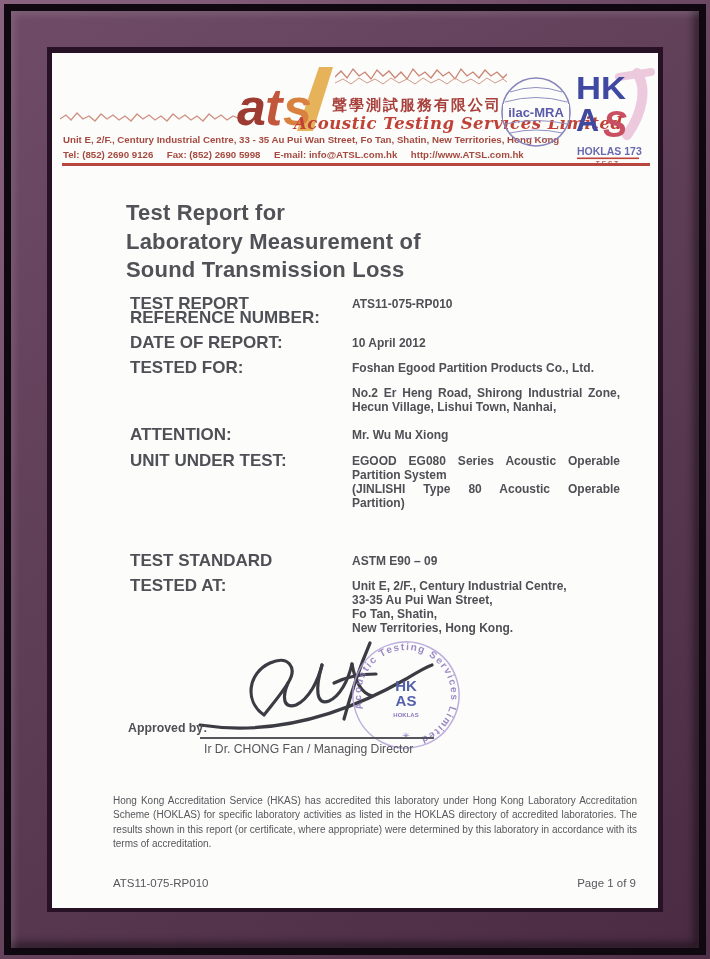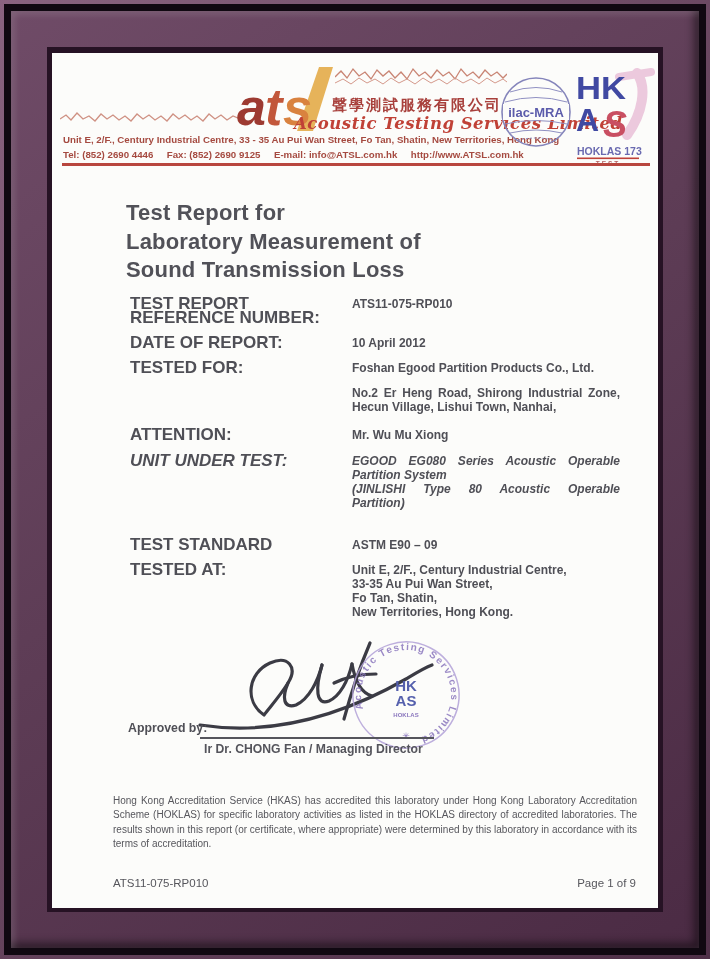--- a/index.html
+++ b/index.html
@@ -21,29 +21,29 @@
              font-size:16.5px;color:#c04136;letter-spacing:.5px;white-space:nowrap;}
   .hdr-addr{font-size:9.7px;font-weight:bold;color:#a54a40;white-space:pre;}
   .red-rule{background:#b8463e;height:3px;}
   
   .title{font-size:22px;font-weight:bold;color:#515158;line-height:28.5px;letter-spacing:.2px;}
   
   .fields{width:490px;}
   .frow{display:flex;margin-bottom:11px;}
   .frow:nth-child(4){margin-bottom:14px;}
   .frow:nth-child(5){margin-bottom:12px;}
-  .frow:nth-child(6){margin-bottom:28px;font-style:italic;}
+  .frow:nth-child(6){margin-bottom:44px;}
   .flabel{width:222px;flex:none;font-size:17px;font-weight:bold;color:#4f4f56;line-height:14px;}
   .fvalue{width:268px;flex:none;font-size:12px;font-weight:bold;color:#4f4f56;line-height:14px;}
   .vline{min-height:14px;}
   .vline.stretch{text-align:justify;text-align-last:justify;}
   
   .approved{font-size:12.3px;font-weight:bold;color:#4f4f56;}
   .sigline{height:2px;background:#55555c;}
-  .name{font-size:12.2px;font-weight:bold;color:#54545b;line-height:15px;}
+  .name{font-size:12.2px;font-weight:normal;color:#54545b;line-height:15px;}
   .quals{font-size:12.2px;font-weight:bold;color:#54545b;line-height:15px;}
   
   .foot-para{font-size:10px;color:#56565c;line-height:14.3px;text-align:justify;}
   .foot-note{font-size:11.2px;color:#56565c;}
   .foot-ref{font-size:11.5px;color:#56565c;}
   .foot-page{font-size:11.5px;color:#56565c;}
 </style>
 </head>
 <body>
 
@@ -68,21 +68,21 @@
       <polygon points="62,68 84,4 98,4 78,68" fill="#e6b35a"></polygon>
       <text x="2" y="62" font-size="52" font-weight="bold" font-style="italic" fill="#9d3a31" font-family="Liberation Sans, sans-serif">a</text>
       <text x="30" y="62" font-size="52" font-weight="bold" font-style="italic" fill="#c2573b" font-family="Liberation Sans, sans-serif">t</text>
       <text x="48" y="62" font-size="52" font-weight="bold" font-style="italic" fill="#d9823f" font-family="Liberation Sans, sans-serif">s</text>
     </svg>
 
     <div class="abs cn" style="left:280px;top:43px">聲學測試服務有限公司</div>
     <div class="abs en-script" style="left:242px;top:61px">Acoustic Testing Services Limited</div>
 
     <div class="abs hdr-addr" style="left:11px;top:81px;width:450px;text-align:center">Unit E, 2/F., Century Industrial Centre, 33 - 35 Au Pui Wan Street, Fo Tan, Shatin, New Territories, Hong Kong</div>
-    <div class="abs hdr-addr" style="left:11px;top:96px;width:450px;text-align:center">Tel: (852) 2690 4446     Fax: (852) 2690 9125     E-mail: info@ATSL.com.hk     http://www.ATSL.com.hk</div>
+    <div class="abs hdr-addr" style="left:11px;top:96px;width:450px;text-align:center">Tel: (852) 2690 9126     Fax: (852) 2690 5998     E-mail: info@ATSL.com.hk     http://www.ATSL.com.hk</div>
 
     <svg class="abs" style="left:448px;top:22px" width="72" height="74" viewBox="0 0 72 74">
       <circle cx="36" cy="37" r="34" fill="none" stroke="#8585bb" stroke-width="1.6"></circle>
       <path d="M10,17 Q36,8 62,17" fill="none" stroke="#9090c2" stroke-width="1"></path>
       <path d="M5,27  Q36,18 67,27" fill="none" stroke="#9090c2" stroke-width="1"></path>
       <path d="M5,49  Q36,42 67,49" fill="none" stroke="#9090c2" stroke-width="1"></path>
       <path d="M10,58 Q36,52 62,58" fill="none" stroke="#9090c2" stroke-width="1"></path>
       <path d="M18,65 Q36,61 54,65" fill="none" stroke="#9090c2" stroke-width="1" stroke-dasharray="2,2"></path>
       <rect x="3" y="29" width="66" height="16" fill="#fcfcfa"></rect>
       <text x="36" y="42" text-anchor="middle" font-size="13" font-weight="bold" fill="#5b5bab" font-family="Liberation Sans, sans-serif">ilac-MRA</text>

